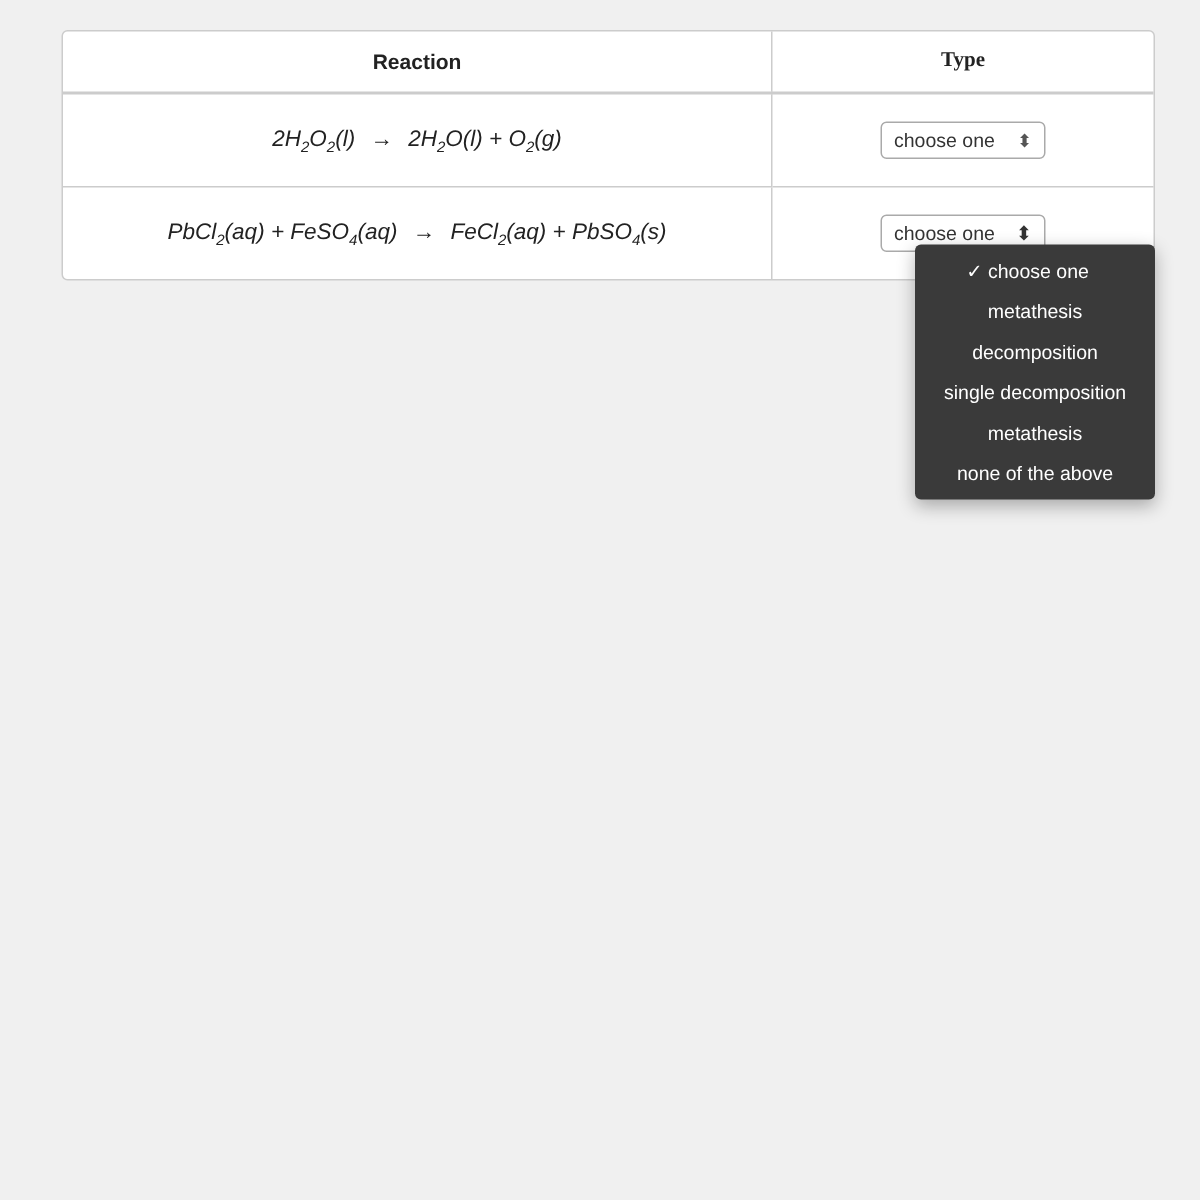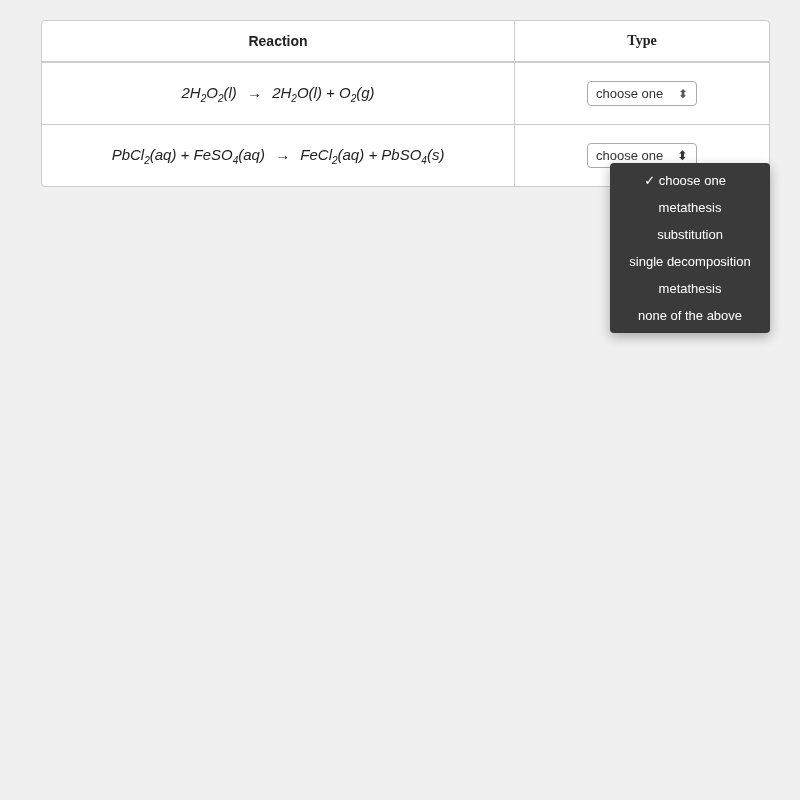--- a/index.html
+++ b/index.html
@@ -177,21 +177,21 @@
           </td>
           <td class="type-cell">
             <div class="dropdown-open">
               <span>choose one</span>
               <span class="chevron">⬍</span>
             </div>
             
             <div class="dropdown-menu">
               <div class="menu-item checked">choose one</div>
               <div class="menu-item">metathesis</div>
-              <div class="menu-item">substitution</div>
+              <div class="menu-item">decomposition</div>
               <div class="menu-item">single decomposition</div>
               <div class="menu-item">metathesis</div>
               <div class="menu-item">none of the above</div>
             </div>
           </td>
         </tr>
       </tbody>
     </table>
   </div>
 </div>

